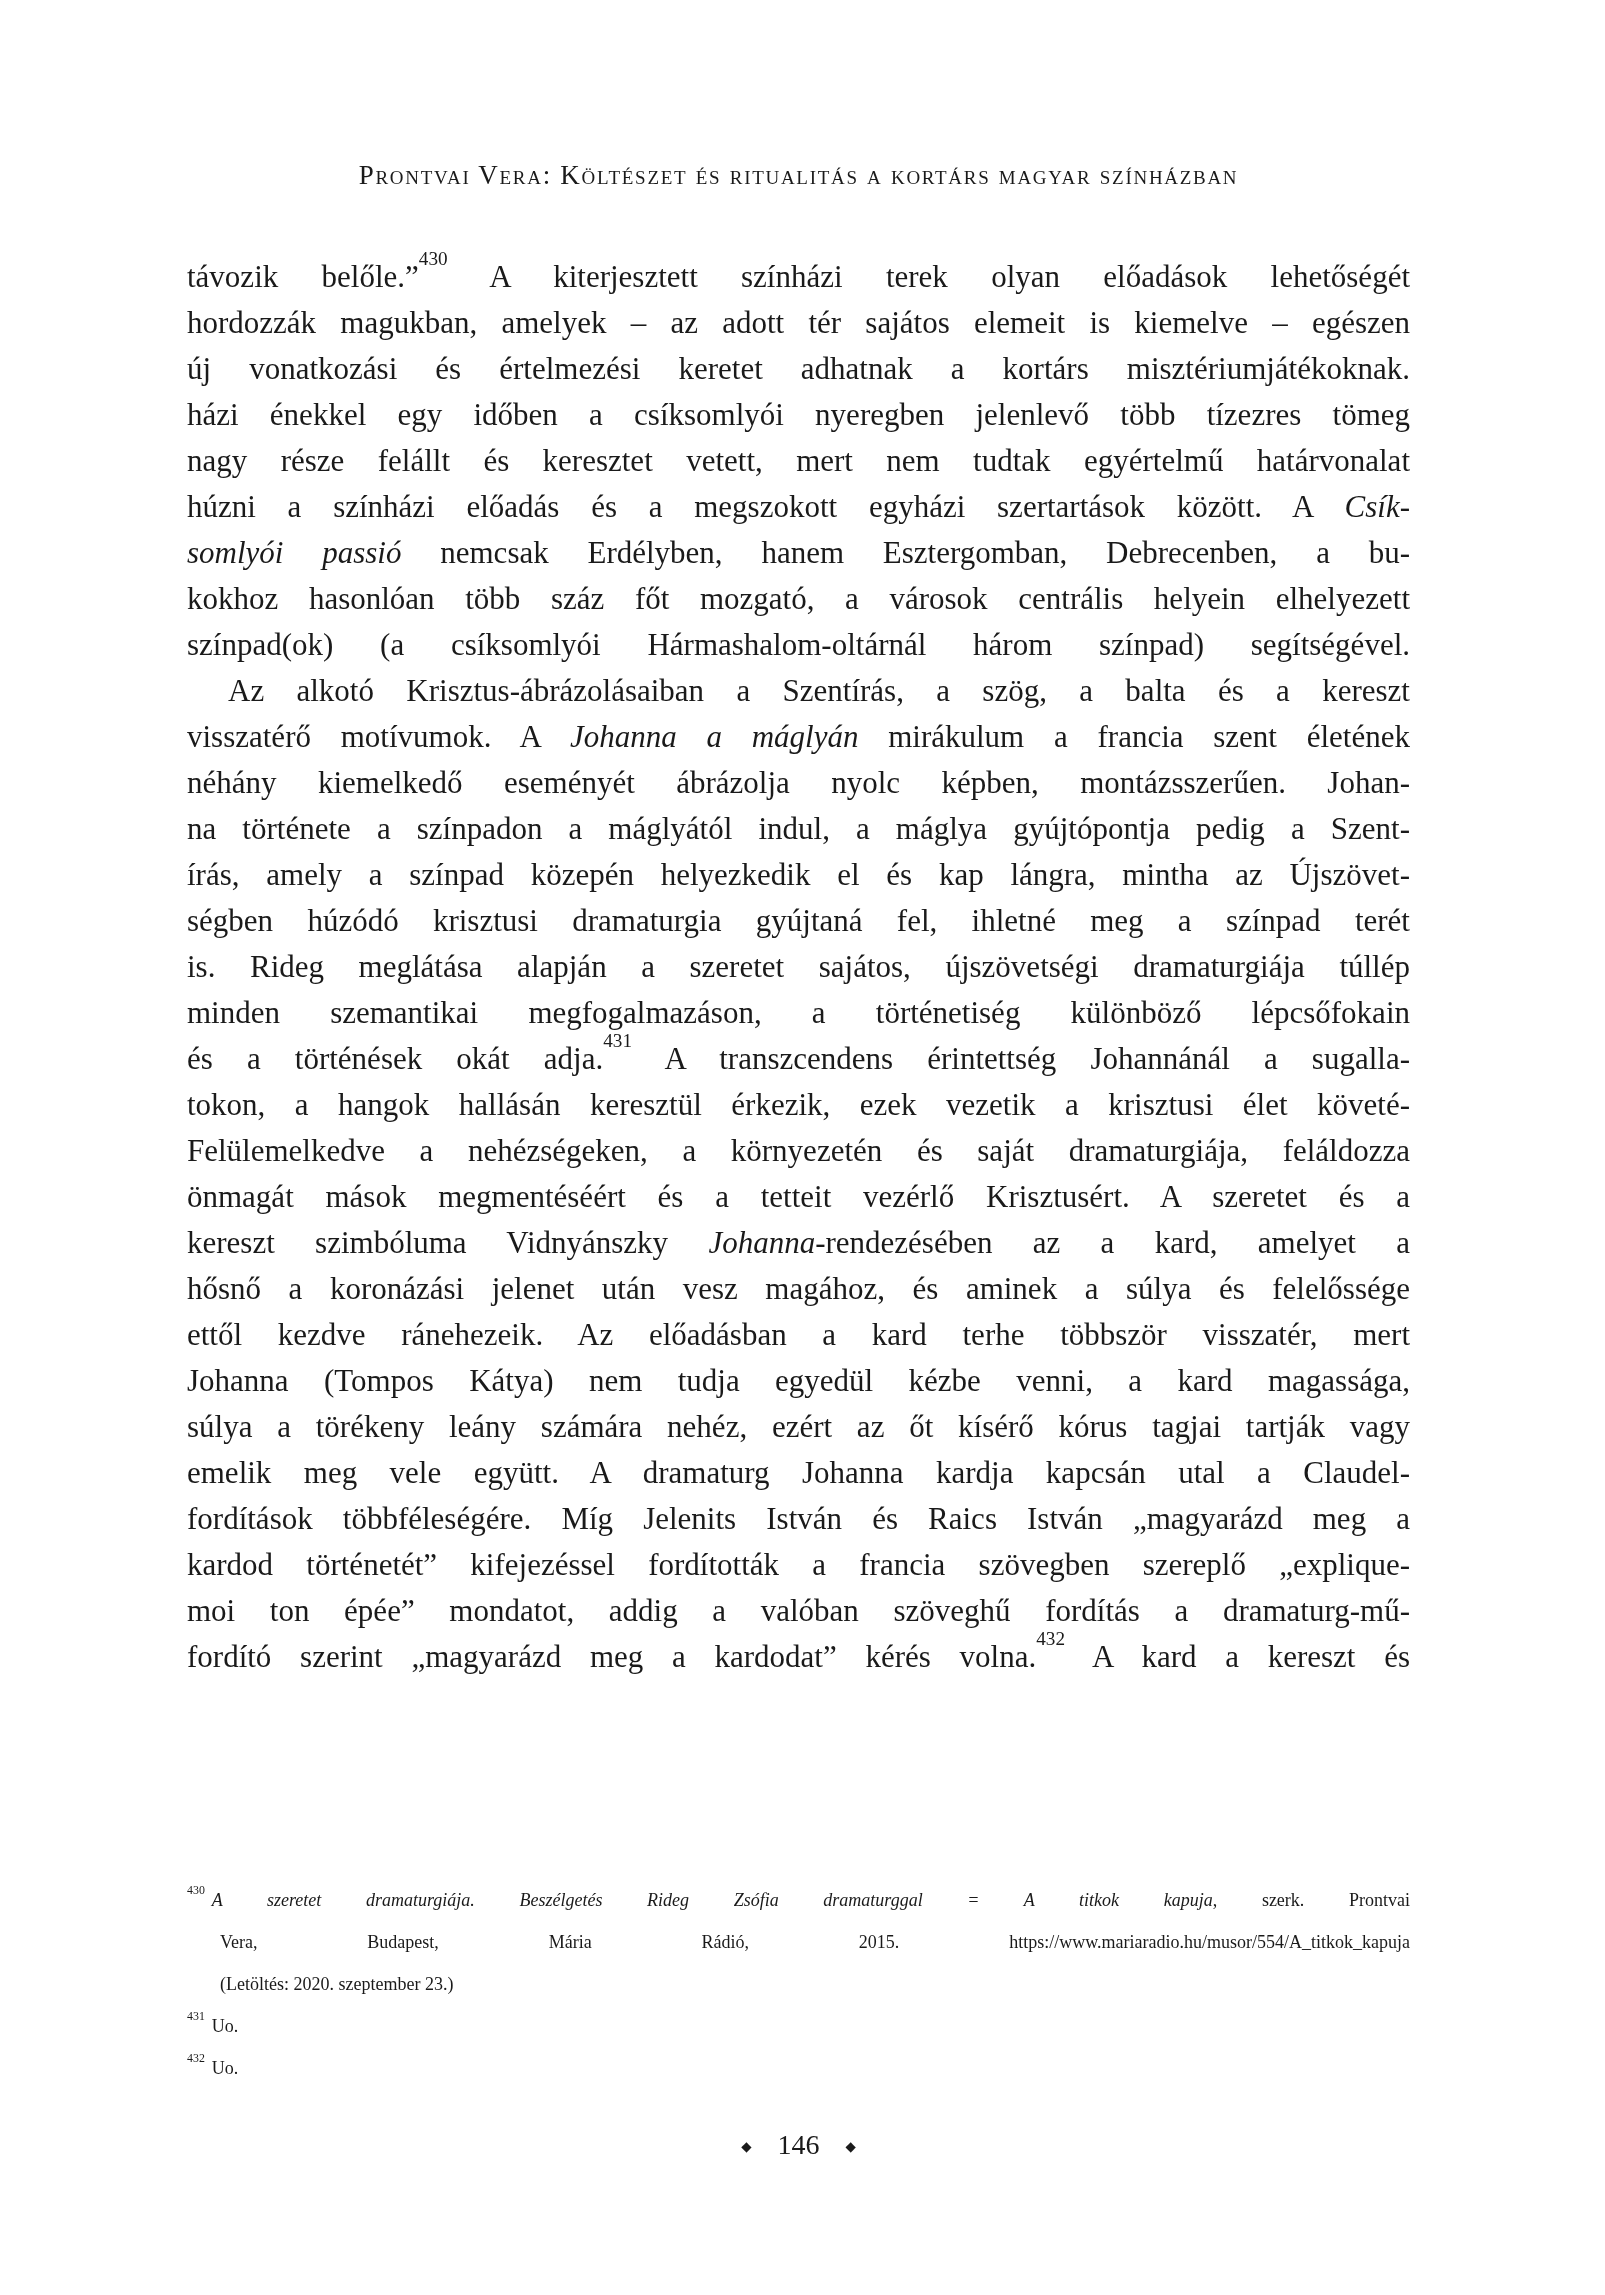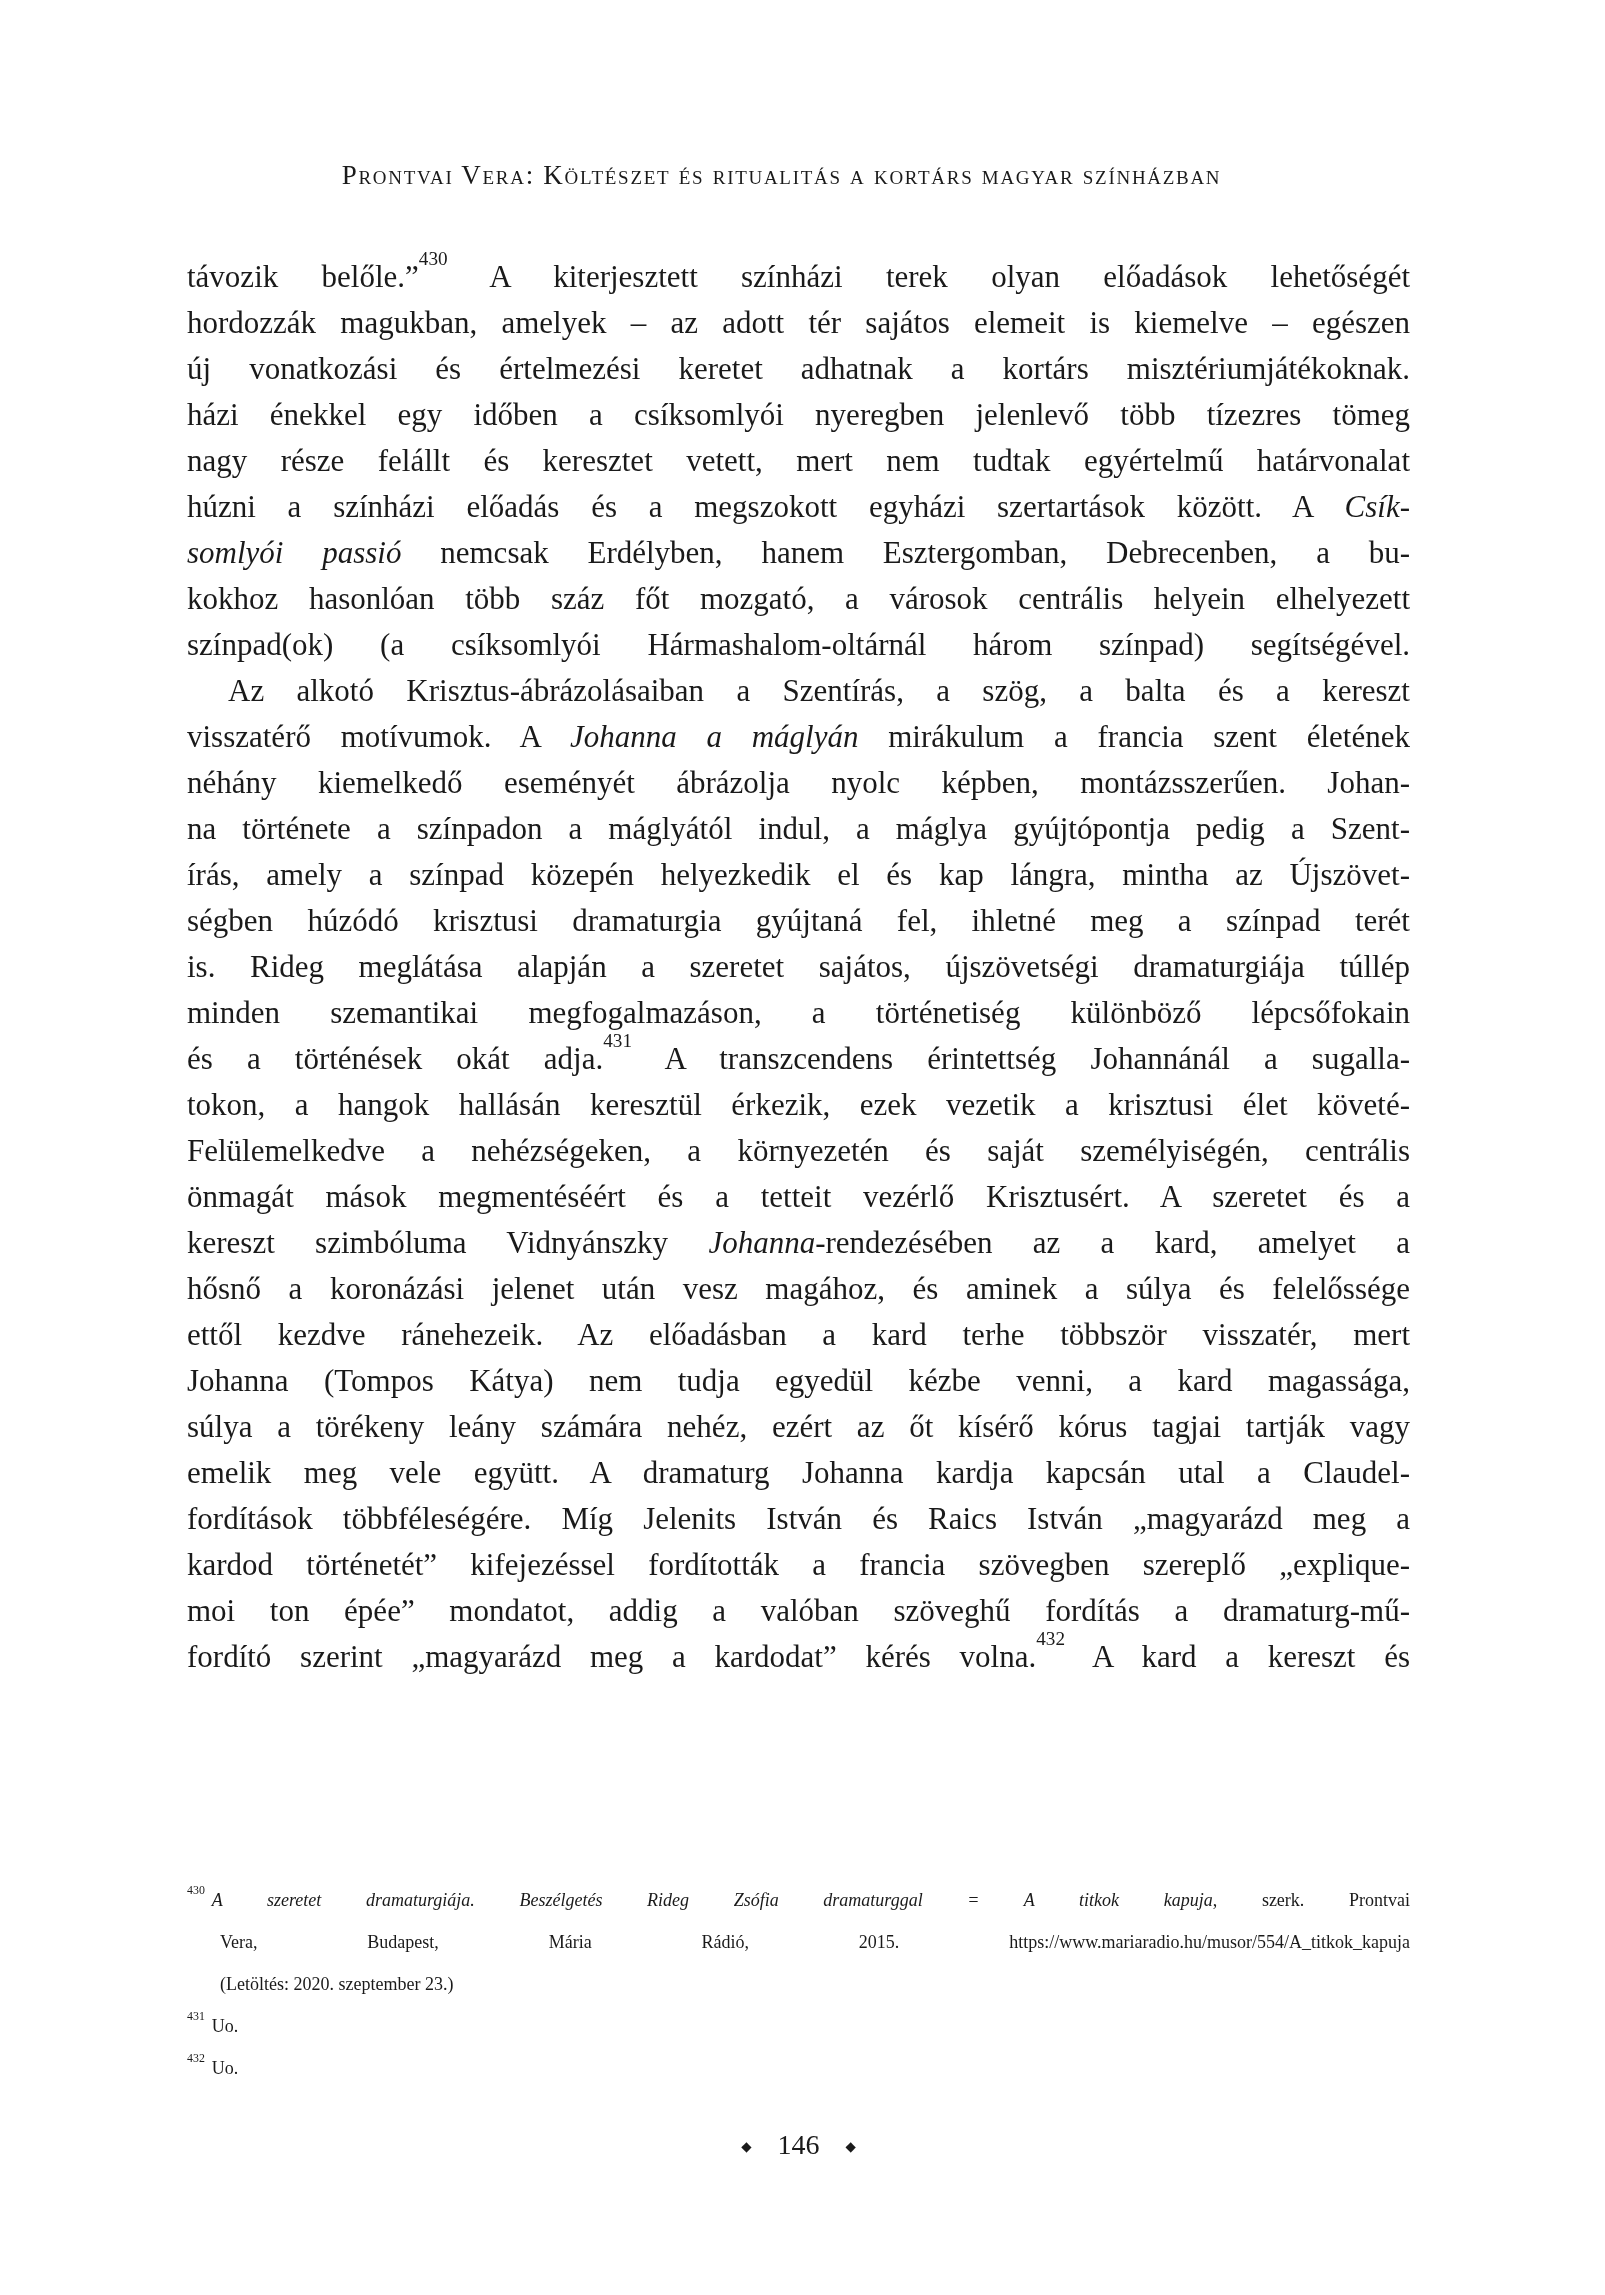--- a/index.html
+++ b/index.html
@@ -5,21 +5,21 @@
   html,body{margin:0;padding:0;background:#e8e8e8;}
   .page{
     position:relative;
     width:1605px;height:2295px;
     background:#ffffff;
     color:#1a1a1a;
     font-family:"Liberation Serif","DejaVu Serif",serif;
     overflow:hidden;
   }
   .running-header{
-    position:absolute;top:160px;left:170px;width:1223px;
+    position:absolute;top:160px;left:187px;width:1223px;
     text-align:center;
     font-variant:small-caps;
     font-size:27px;
     letter-spacing:1.7px;
     white-space:nowrap;
   }
   .body-text{
     position:absolute;top:254px;left:187px;width:1223px;
     font-size:31px;line-height:46px;
   }
@@ -62,21 +62,21 @@
       <div class="line indent">Az alkotó Krisztus-ábrázolásaiban a Szentírás, a szög, a balta és a kereszt</div>
       <div class="line">visszatérő motívumok. A <span class="it">Johanna a máglyán</span> mirákulum a francia szent életének</div>
       <div class="line">néhány kiemelkedő eseményét ábrázolja nyolc képben, montázsszerűen. Johan-</div>
       <div class="line">na története a színpadon a máglyától indul, a máglya gyújtópontja pedig a Szent-</div>
       <div class="line">írás, amely a színpad közepén helyezkedik el és kap lángra, mintha az Újszövet-</div>
       <div class="line">ségben húzódó krisztusi dramaturgia gyújtaná fel, ihletné meg a színpad terét</div>
       <div class="line">is. Rideg meglátása alapján a szeretet sajátos, újszövetségi dramaturgiája túllép</div>
       <div class="line">minden szemantikai megfogalmazáson, a történetiség különböző lépcsőfokain</div>
       <div class="line">és a történések okát adja.<sup class="sup">431</sup> A transzcendens érintettség Johannánál a sugalla-</div>
       <div class="line">tokon, a hangok hallásán keresztül érkezik, ezek vezetik a krisztusi élet követé-</div>
-      <div class="line">Felülemelkedve a nehézségeken, a környezetén és saját személyiségén, centrális</div>
+      <div class="line">Felülemelkedve a nehézségeken, a környezetén és saját dramaturgiája, feláldozza</div>
       <div class="line">önmagát mások megmentéséért és a tetteit vezérlő Krisztusért. A szeretet és a</div>
       <div class="line">kereszt szimbóluma Vidnyánszky <span class="it">Johanna</span>-rendezésében az a kard, amelyet a</div>
       <div class="line">hősnő a koronázási jelenet után vesz magához, és aminek a súlya és felelőssége</div>
       <div class="line">ettől kezdve ránehezeik. Az előadásban a kard terhe többször visszatér, mert</div>
       <div class="line">Johanna (Tompos Kátya) nem tudja egyedül kézbe venni, a kard magassága,</div>
       <div class="line">súlya a törékeny leány számára nehéz, ezért az őt kísérő kórus tagjai tartják vagy</div>
       <div class="line">emelik meg vele együtt. A dramaturg Johanna kardja kapcsán utal a Claudel-</div>
       <div class="line">fordítások többféleségére. Míg Jelenits István és Raics István „magyarázd meg a</div>
       <div class="line">kardod történetét” kifejezéssel fordították a francia szövegben szereplő „explique-</div>
       <div class="line">moi ton épée” mondatot, addig a valóban szöveghű fordítás a dramaturg-mű-</div>

